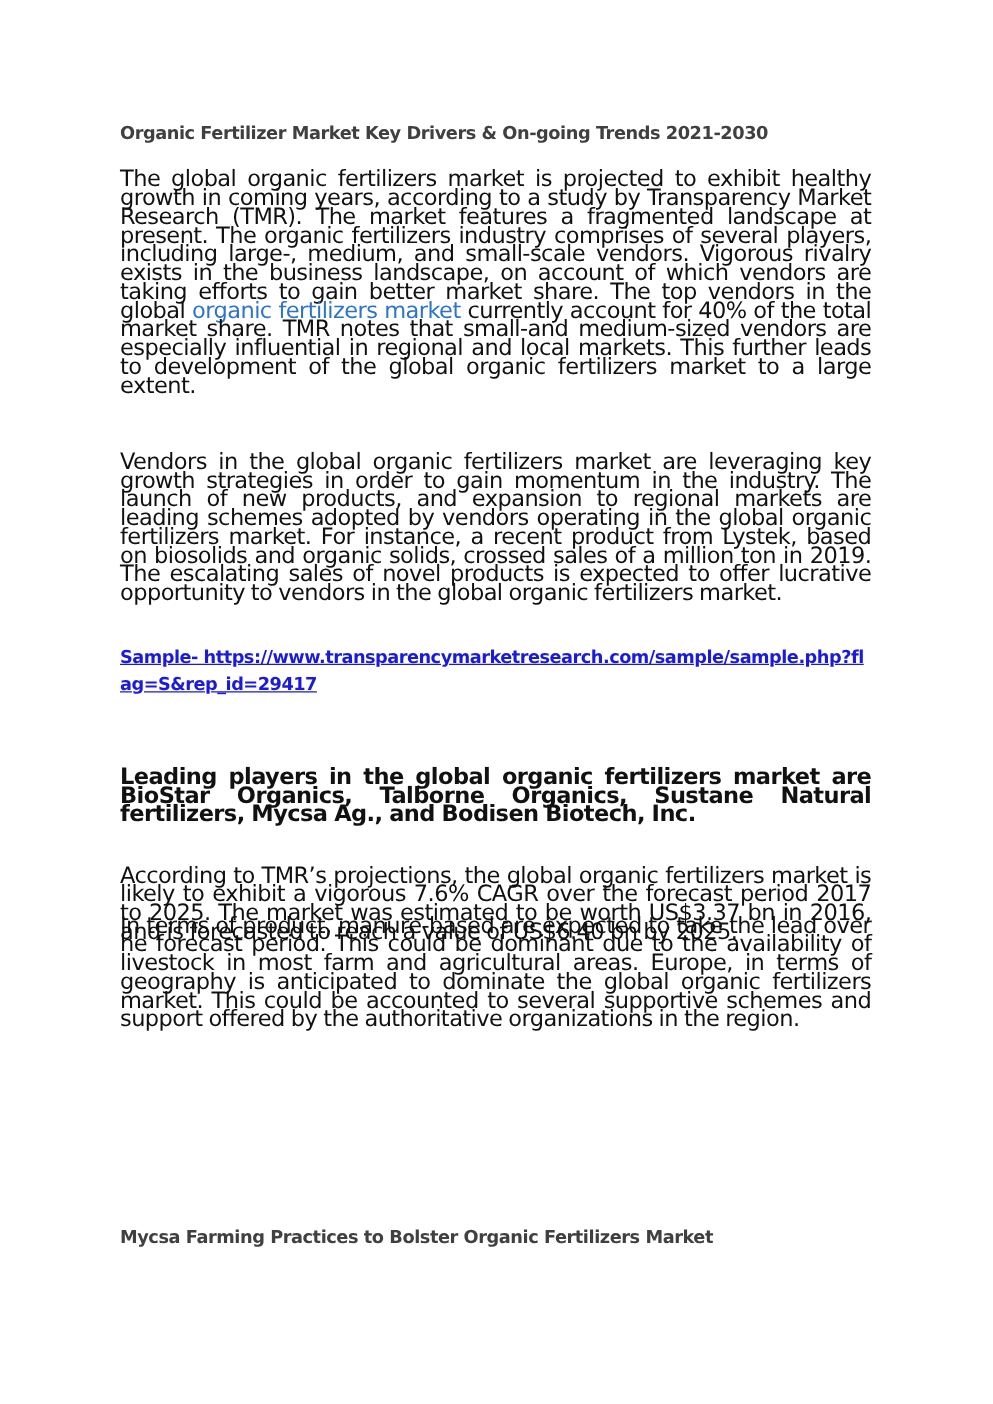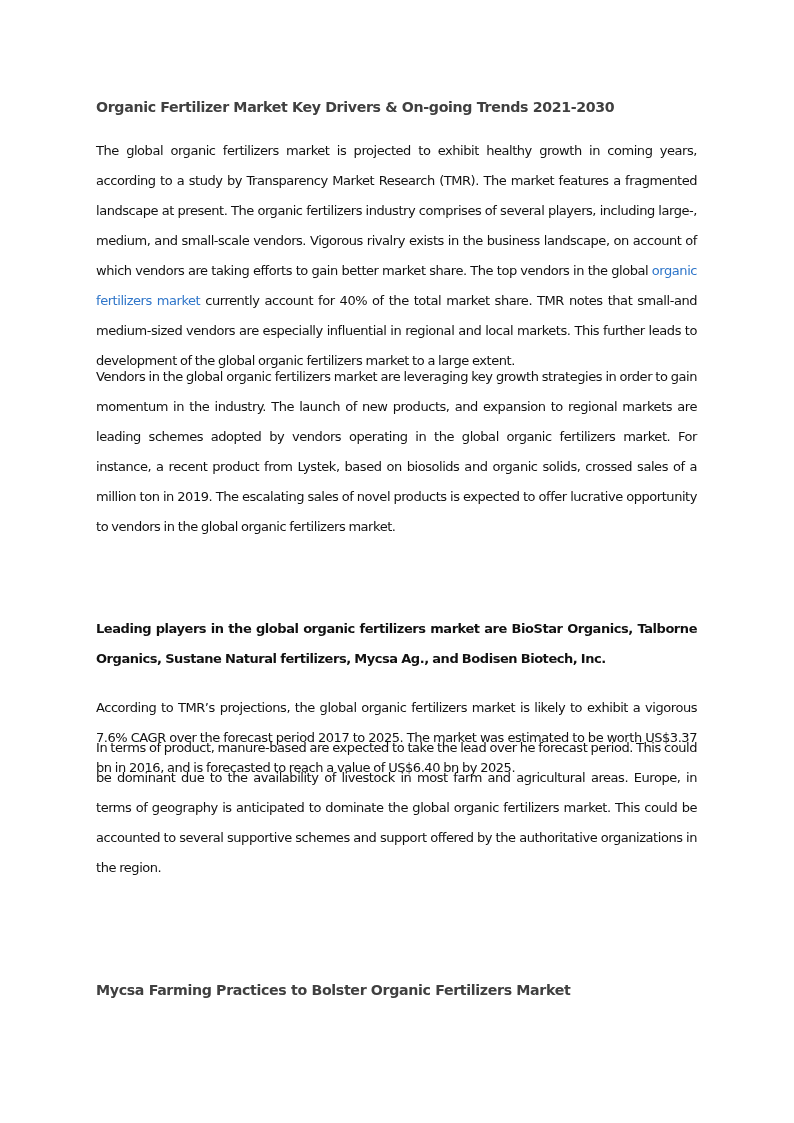--- a/index.html
+++ b/index.html
@@ -25,24 +25,24 @@
       font-family: "DejaVu Sans", sans-serif;
       font-weight: bold;
       font-size: 14.2px;
       letter-spacing: -0.35px;
       line-height: 22px;
       margin: 0;
       color: #404040;
     }
     .para {
       font-family: "DejaVu Sans", sans-serif;
-      font-size: 13px;
+      font-size: 18px;
       letter-spacing: -0.45px;
       word-spacing: -0.5px;
-      line-height: 30px;
+      line-height: 15px;
       text-align: justify;
       margin: 0;
       color: #111;
     }
     .link-inline {
       color: #2e75c9;
       text-decoration: none;
     }
     .request-block {
       font-family: "DejaVu Sans", sans-serif;
@@ -77,20 +77,21 @@
 
 <div class="page">
 
   <h2 id="h1" class="heading">Organic Fertilizer Market Key Drivers &amp; On-going Trends 2021-2030</h2>
 
   <p id="p1" class="para"><span>The global organic fertilizers market is projected to exhibit healthy growth in coming years, according to a study by Transparency Market Research (TMR). The market features a fragmented landscape at present. The organic fertilizers industry comprises of several players, including large-, medium, and small-scale vendors. Vigorous rivalry exists in the business landscape, on account of which vendors are taking efforts to gain better market share. The top vendors in the global </span><a class="link-inline">organic fertilizers market</a><span> currently account for 40% of the total market share. TMR notes that small-and medium-sized vendors are especially influential in regional and local markets. This further leads to development of the global organic fertilizers market to a large extent.</span></p>
 
   <p id="p2" class="para">Vendors in the global organic fertilizers market are leveraging key growth strategies in order to gain momentum in the industry.  The launch of new products, and expansion to regional markets are leading schemes adopted by vendors operating in the global organic fertilizers market.  For instance, a recent product from Lystek, based on biosolids and organic solids, crossed sales of a million ton in 2019. The escalating sales of novel products is expected to offer lucrative opportunity to vendors in the global organic fertilizers market.</p>
 
   <div id="req" class="request-block">
+    <a class="request-link">Sample- https://www.transparencymarketresearch.com/sample/sample.php?flag=S&amp;rep_id=29417</a>
   </div>
 
   <p id="p3" class="para">Leading players in the global organic fertilizers market are BioStar Organics, Talborne Organics, Sustane Natural fertilizers, Mycsa Ag., and Bodisen Biotech, Inc.</p>
 
   <p id="p4" class="para">According to TMR’s projections, the global organic fertilizers market is likely to exhibit a vigorous 7.6% CAGR over the forecast period 2017 to 2025. The market was estimated to be worth US$3.37 bn in 2016, and is forecasted to reach a value of US$6.40 bn by 2025.</p>
 
   <p id="p5" class="para">In terms of product, manure-based are expected to take the lead over he forecast period. This could be dominant due to the availability of livestock in most farm and agricultural areas. Europe, in terms of geography is anticipated to dominate the global organic fertilizers market. This could be accounted to several supportive schemes and support offered by the authoritative organizations in the region.</p>
 
   <h2 id="h2" class="heading">Mycsa Farming Practices to Bolster Organic Fertilizers Market</h2>
 

